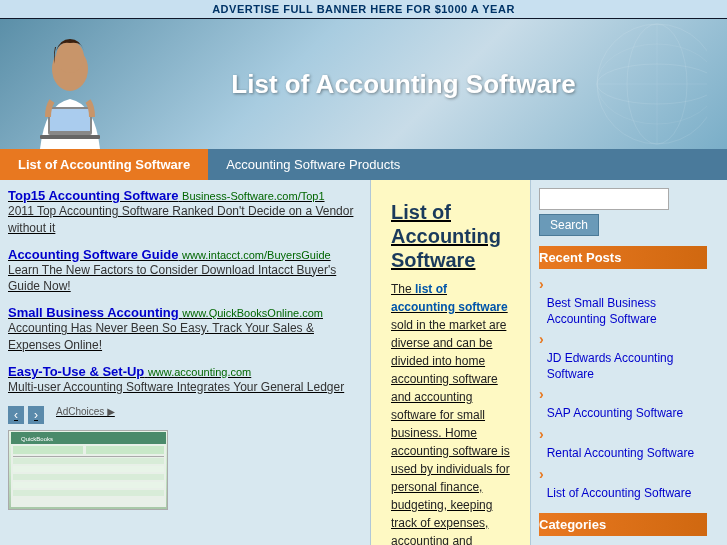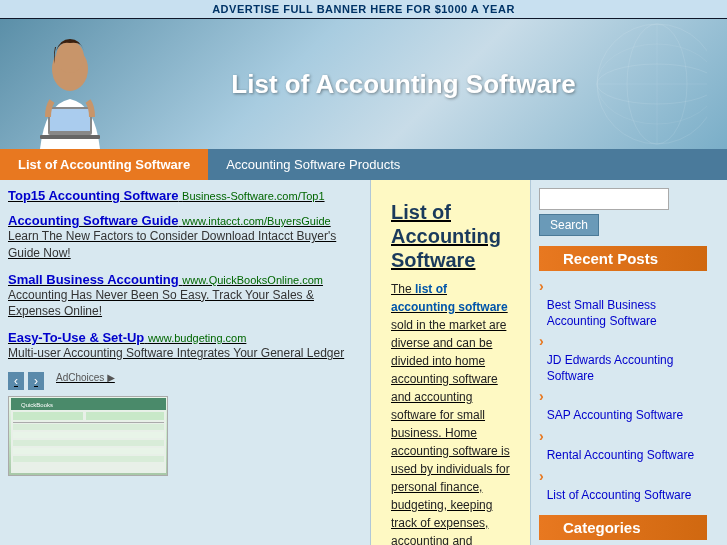--- a/index.html
+++ b/index.html
@@ -195,22 +195,22 @@
     }
 
     
     .sidebar-section {
       margin-bottom: 10px;
     }
     .sidebar-section-title {
       background: linear-gradient(90deg, #e87820, #d06810);
       color: white;
       font-weight: bold;
-      font-size: 15px;
-      padding: 4px 24px;
+      font-size: 13px;
+      padding: 4px 0;
       margin-bottom: 5px;
     }
     .sidebar-links {
       list-style: none;
       padding: 0;
     }
     .sidebar-links li {
       padding: 2px 0;
       display: flex;
       align-items: flex-start;
@@ -277,20 +277,21 @@
 
 <div id="main-wrapper">
 
   <div id="left-col">
 
     <div class="ad-item">
       <div class="ad-title">
         <a href="#">Top15 Accounting Software</a>
         <span class="ad-subtitle">Business-Software.com/Top1</span>
       </div>
+      <div class="ad-desc">2011 Top Accounting Software Ranked Don't Decide on a Vendor without it</div>
     </div>
 
     <div class="ad-item">
       <div class="ad-title">
         <a href="#">Accounting Software Guide</a>
         <span class="ad-subtitle">www.intacct.com/BuyersGuide</span>
       </div>
       <div class="ad-desc">Learn The New Factors to Consider Download Intacct Buyer's Guide Now!</div>
     </div>
 
@@ -298,21 +299,21 @@
       <div class="ad-title">
         <a href="#">Small Business Accounting</a>
         <span class="ad-subtitle">www.QuickBooksOnline.com</span>
       </div>
       <div class="ad-desc">Accounting Has Never Been So Easy. Track Your Sales &amp; Expenses Online!</div>
     </div>
 
     <div class="ad-item">
       <div class="ad-title">
         <a href="#">Easy-To-Use &amp; Set-Up</a>
-        <span class="ad-subtitle">www.budgeting.com</span>
+        <span class="ad-subtitle">www.accounting.com</span>
       </div>
       <div class="ad-desc">Multi-user Accounting Software Integrates Your General Ledger</div>
     </div>
 
     <div class="ad-nav">
       <button class="ad-nav-btn">‹</button>
       <button class="ad-nav-btn">›</button>
       <span class="ad-choices">AdChoices ▶</span>
     </div>
 

